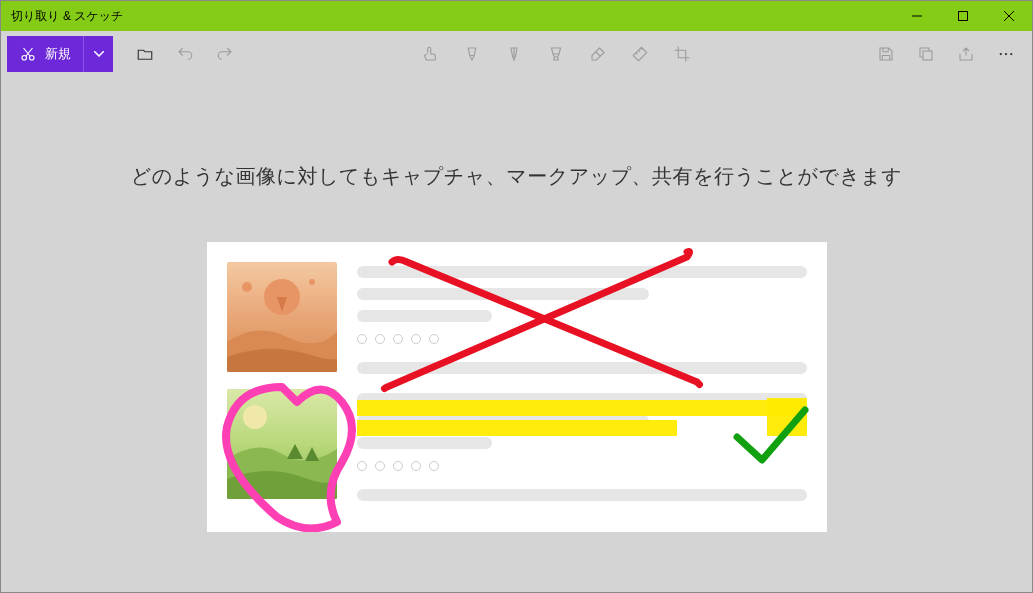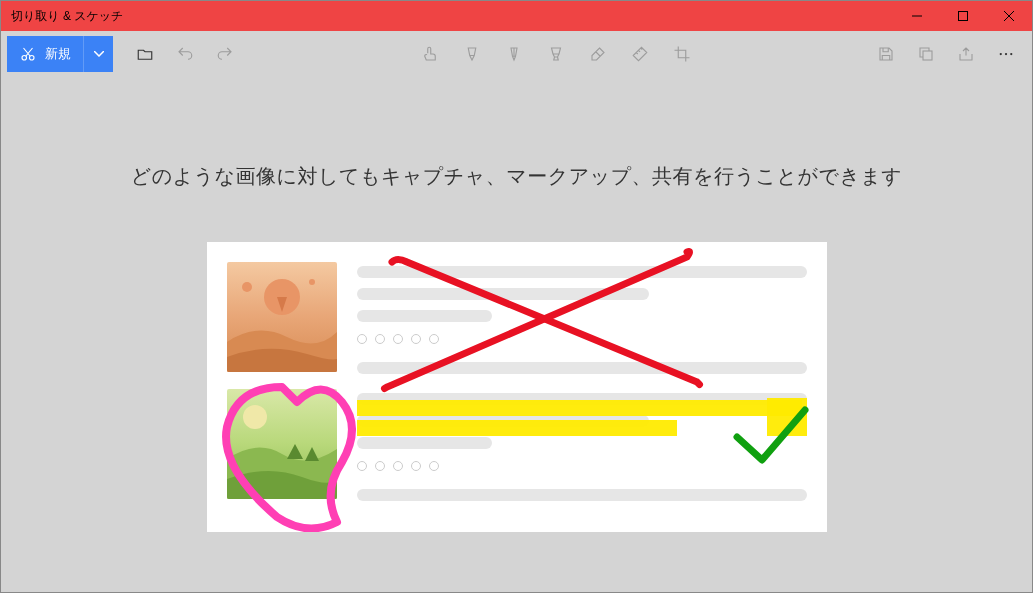--- a/index.html
+++ b/index.html
@@ -6,21 +6,21 @@
     body {
       font-family: "Yu Gothic UI", "Meiryo", sans-serif;
       background: #d4d4d4;
       width: 1033px;
       height: 593px;
       overflow: hidden;
       border: 1px solid #888;
     }
     .titlebar {
       height: 30px;
-      background: #ef4444;
+      background: #84cc16;
       display: flex;
       align-items: center;
       justify-content: space-between;
       padding-left: 10px;
     }
     .titlebar-title {
       font-size: 12px;
       color: #000;
     }
     .window-controls {
@@ -36,21 +36,21 @@
       font-family: "Segoe MDL2 Assets", sans-serif;
     }
     .toolbar {
       height: 46px;
       background: #d4d4d4;
       display: flex;
       align-items: center;
       padding: 0 6px;
     }
     .new-btn {
-      background: #3b82f6;
+      background: #6d28d9;
       color: white;
       height: 36px;
       display: flex;
       align-items: center;
       border: none;
       font-family: inherit;
       font-size: 13px;
       padding: 0;
     }
     .new-btn-main {

